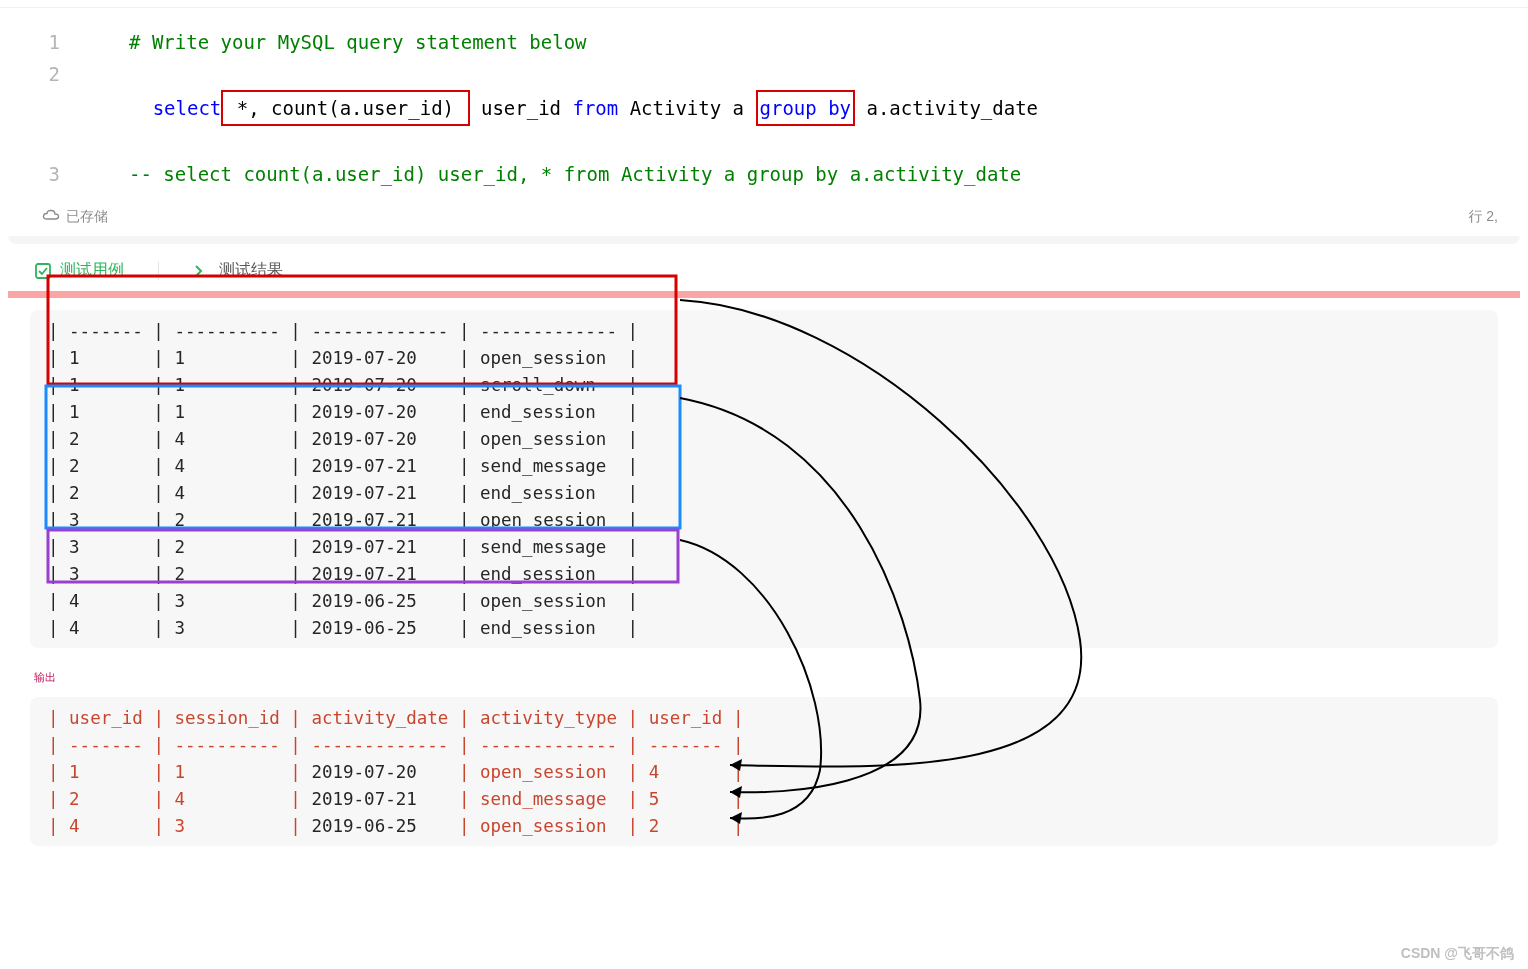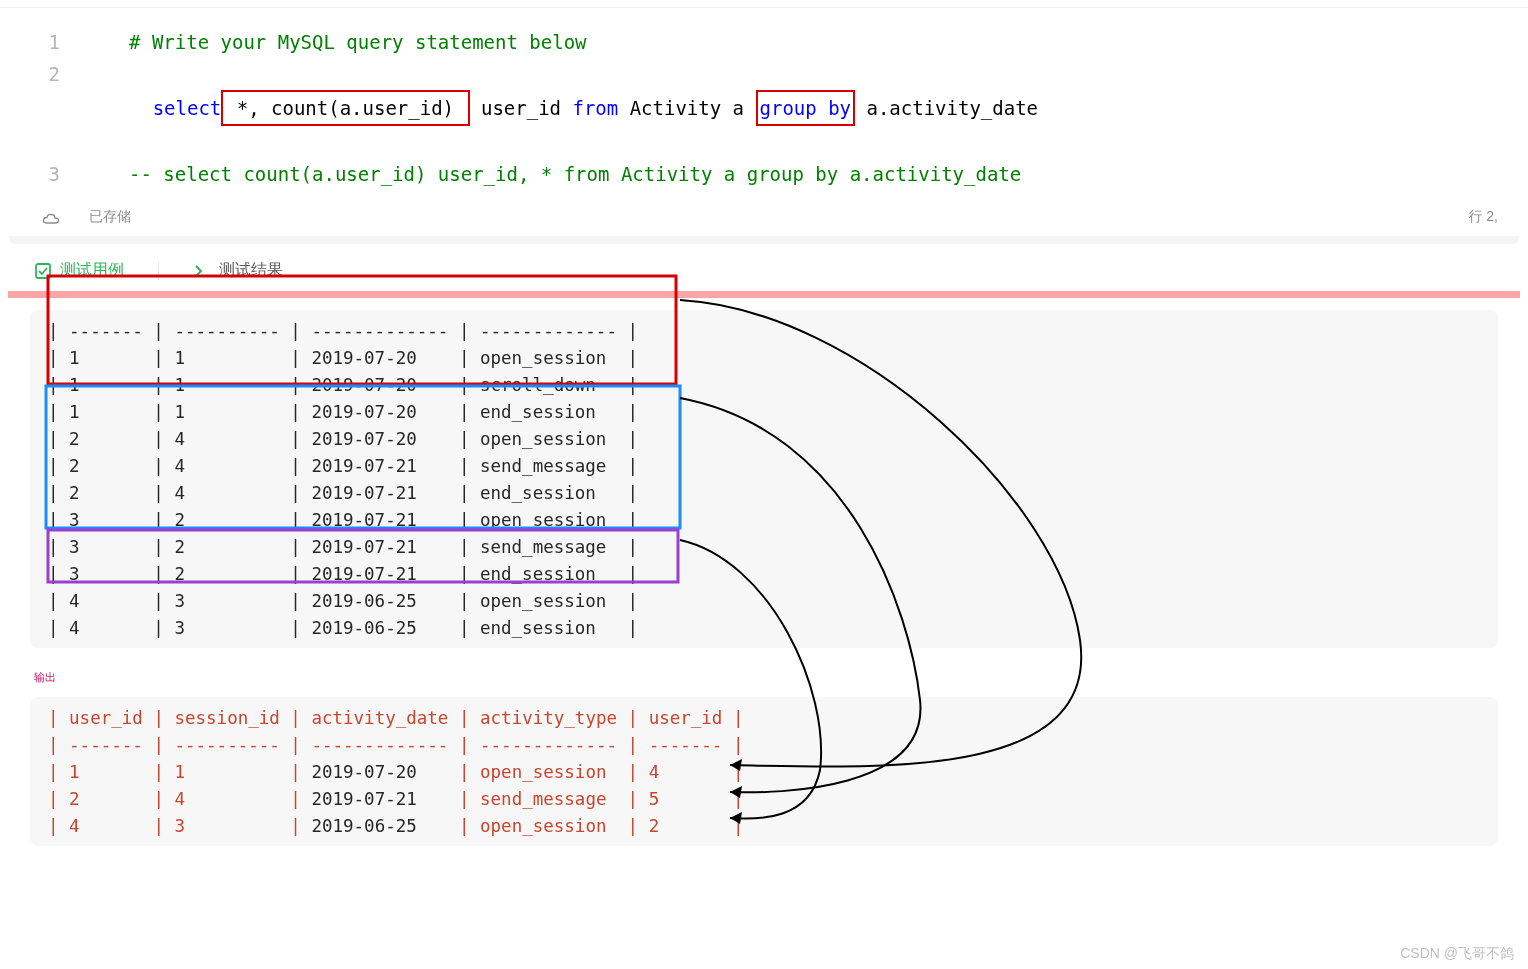--- a/index.html
+++ b/index.html
@@ -76,21 +76,21 @@
   .section-label { font-size:11px; color:#be185d; padding: 10px 26px 0 26px;}
 
   
   .out-red { color:#c8452e; }
   .out-black { color:#262626;margin-top:28px; }
 
   
   .drawn { position:absolute; inset:0; pointer-events:none; }
 
   
-  .watermark { position:absolute; right:14px; bottom:6px; color:#bfbfbf; font-size:14px; }
+  .watermark { position:absolute; right:14px; bottom:6px; color:#bfbfbf; font-size:14px;font-weight:bold; }
 
   
   .cloud-svg { stroke:#8c8c8c; fill:none; }
 
 </style>
 </head>
 <body>
 
 <div class="header-strip"></div>
 
@@ -104,21 +104,21 @@
     <div class="code mono">
       <span class="kw-blue">select</span><span class="redbox"><span class="ident"> *, count(a.user_id) </span></span><span class="ident"> user_id </span><span class="kw-blue">from</span><span class="ident"> Activity a </span><span class="redbox"><span class="kw-blue">group by</span></span><span class="ident"> a.activity_date</span>
     </div>
   </div>
   <div class="code-line">
     <div class="lineno mono">3</div>
     <div class="code mono kw-green">-- select count(a.user_id) user_id, * from Activity a group by a.activity_date</div>
   </div>
 
   <div class="saved-row">
-    <span style="display:flex; align-items:flex-end;gap:23px;">
+    <span style="display:flex; align-items:flex-start;">
       <svg class="cloud-svg" width="18" height="14" viewBox="0 0 18 14">
           <path d="M5 11 Q1 11 1.5 8 Q2 5 5 5.5 Q5.5 2 9 2.5 Q12.5 2 13 6 Q17 6 16.5 9 Q16 11 13 11 Z" stroke-width="1.4"></path>
         </svg>
       <span style="margin-left:6px;">已存储</span>
     </span>
     <span class="linecol">行 2,</span>
   </div>
 </div>
 
 <div class="tabs-panel">

